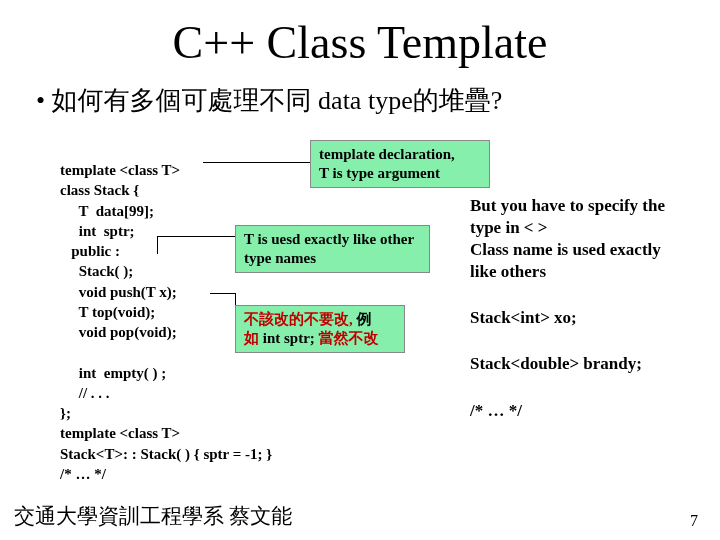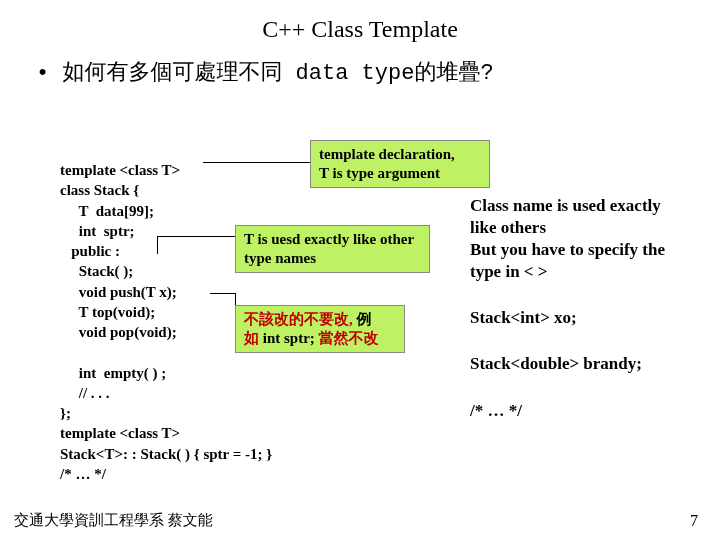--- a/index.html
+++ b/index.html
@@ -13,41 +13,40 @@
     overflow: hidden;
   }
   .slide {
     width: 720px;
     height: 540px;
     position: relative;
     padding: 10px 30px 0 30px;
   }
   .title {
     text-align: center;
-    font-size: 24px;
+    font-size: 46px;
     margin: 6px 0 14px 0;
     font-weight: normal;
   }
   .bullet {
-    font-size: 22px;
+    font-size: 26px;
     margin: 0 0 14px 6px;
-    font-family: Liberation Mono, monospace;
   }
   .code-block {
     position: absolute;
     left: 60px;
     top: 160px;
     font-size: 15px;
     line-height: 1.35;
     font-weight: bold;
     white-space: pre;
   }
   .callout {
     position: absolute;
-    background: #bef264;
+    background: #86efac;
     border: 1px solid #888;
     padding: 4px 8px;
     font-size: 15px;
     font-weight: bold;
     line-height: 1.25;
   }
   .cn-red { color: #c00000; }
   .c1 { left: 310px; top: 140px; width: 180px; }
   .c2 { left: 235px; top: 225px; width: 195px; }
   .c3 { left: 235px; top: 305px; width: 170px; }
@@ -58,21 +57,21 @@
     width: 215px;
     font-size: 17px;
     font-weight: bold;
     line-height: 1.3;
   }
   .right-block .gap { margin-top: 24px; }
   .footer-left {
     position: absolute;
     left: 14px;
     bottom: 10px;
-    font-size: 15px;
+    font-size: 21px;
     margin-top: 33px;
   }
   .footer-right {
     position: absolute;
     right: 22px;
     bottom: 10px;
     font-size: 16px;
   }
   .conn {
     position: absolute;
@@ -125,22 +124,22 @@
   <div class="callout c3">
     <span class="cn-red">不該改的不要改, </span><span>例</span><br><span class="cn-red">如</span><span> int sptr; </span><span class="cn-red">當然不改</span>
   </div>
 
   <div class="callout c2">
     <span>T is uesd exactly like other</span><br>
     <span>type names</span>
   </div>
 
   <div class="right-block">
+    <div>But you have to specify the type in &lt; &gt;</div>
     <div>Class name is used exactly like others</div>
-    <div>But you have to specify the type in &lt; &gt;</div>
     <div class="gap">Stack&lt;int&gt; xo;</div>
     <div class="gap">Stack&lt;double&gt; brandy;</div>
     <div class="gap">/* … */</div>
   </div>
 
   <div class="footer-left">交通大學資訓工程學系 蔡文能</div>
   <div class="footer-right">7</div>
 
 </div>
 

